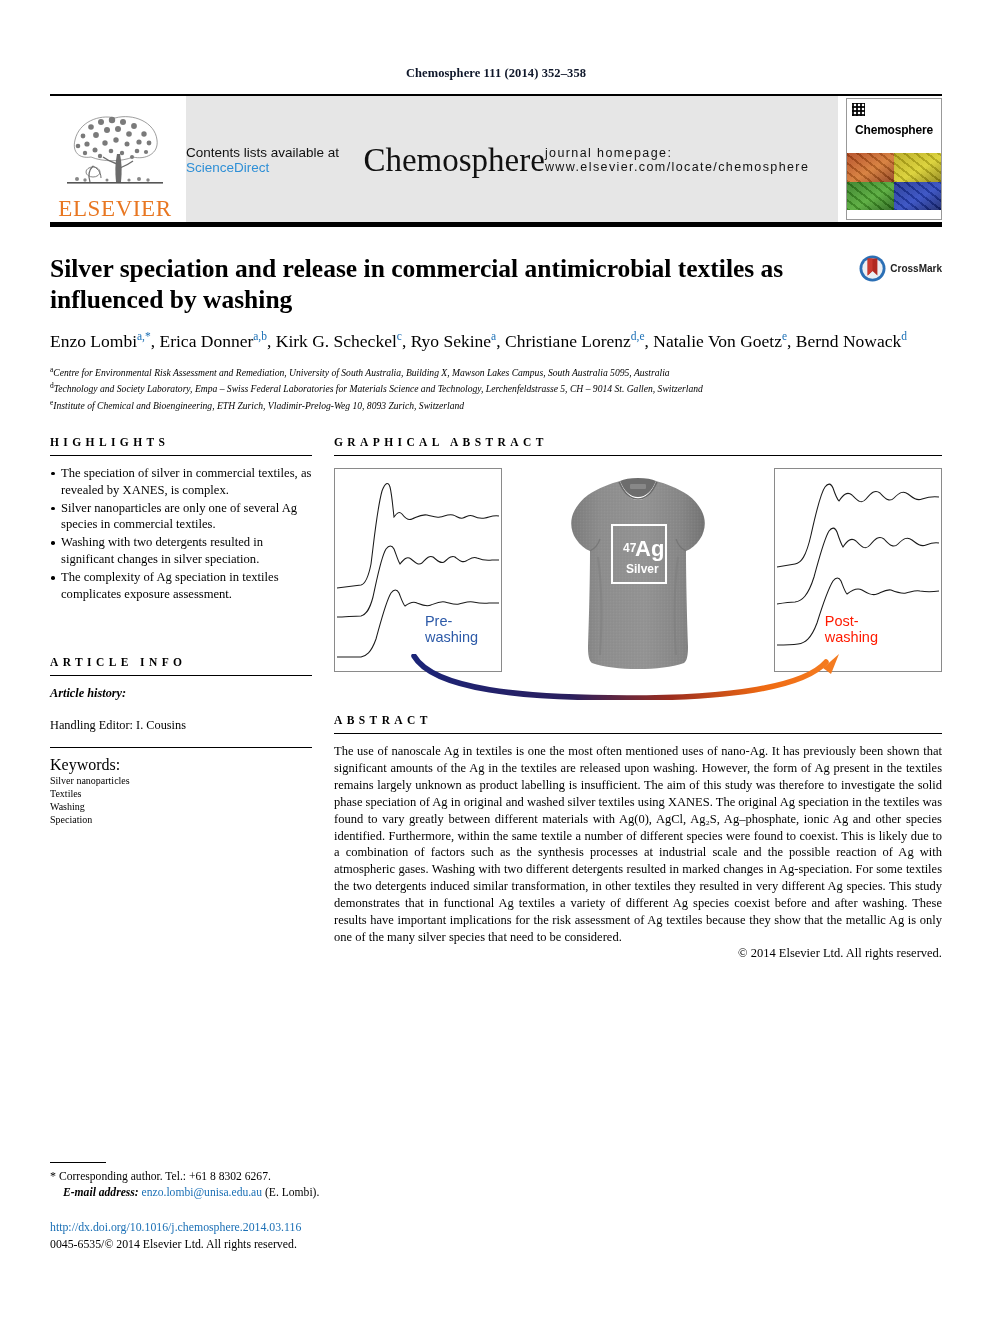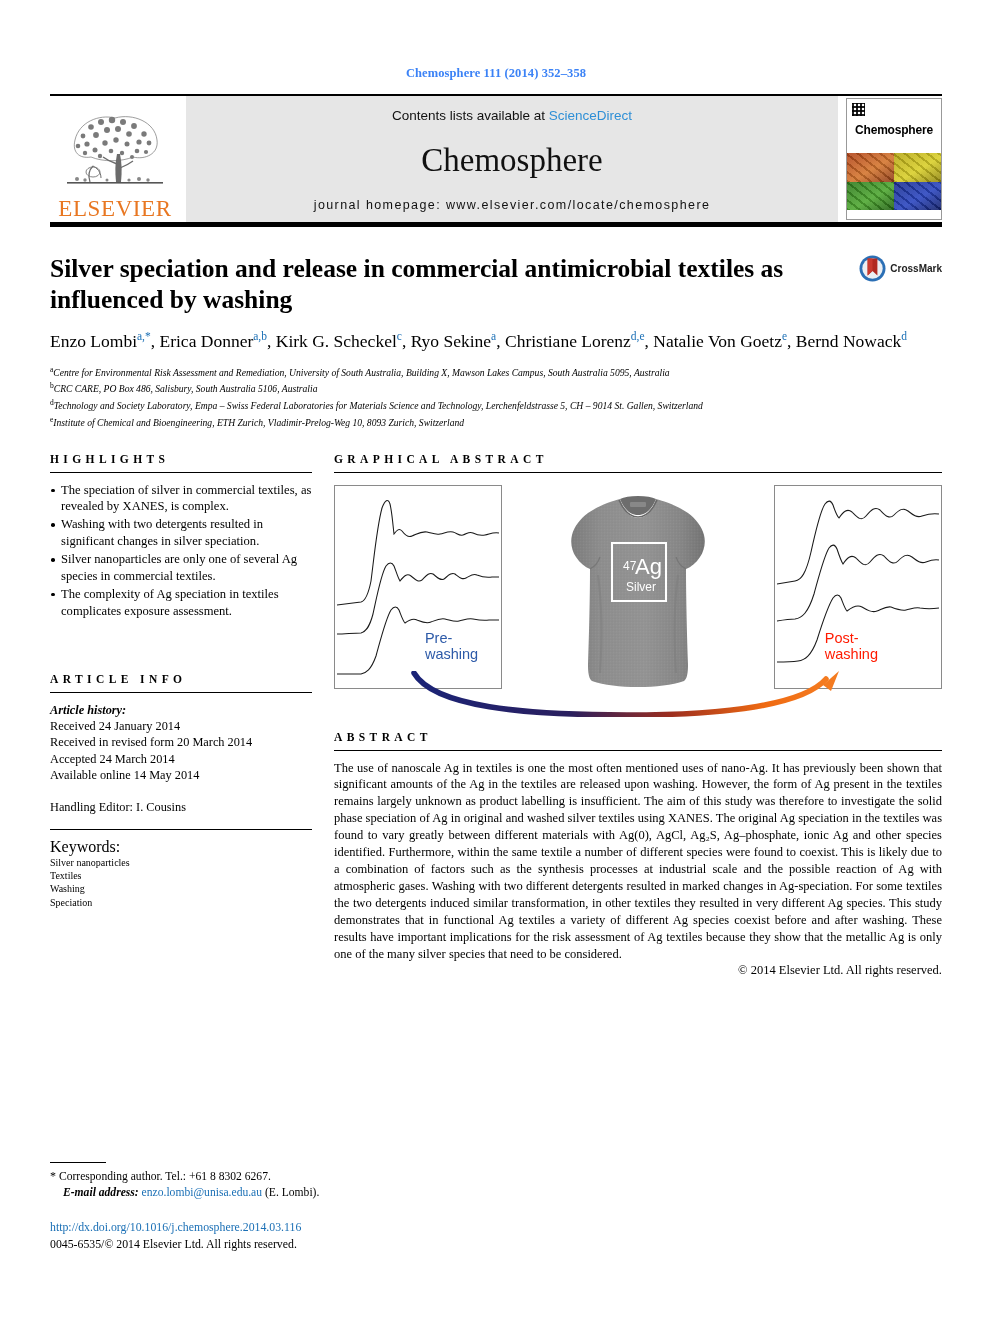--- a/index.html
+++ b/index.html
@@ -11,21 +11,21 @@
     font-family: "Liberation Serif", serif;
     color: #000;
     position: relative;
     overflow: hidden;
   }
   .page { position: relative; width: 992px; height: 1323px; padding: 0; }
 
   
   .runninghead {
     text-align: center;
-    color: #3b82f6;
+    color: #0f172a;
     font-size: 12.5px;
     font-weight: bold;
     padding-top: 66px;
     letter-spacing: 0.1px;
   }
 
   
   .masthead {
     margin: 13px 50px 0 50px;
     border-top: 2.2px solid #000;
@@ -49,21 +49,20 @@
     color: #E87722;
     font-size: 23px;
     letter-spacing: 0.6px;
     line-height: 1;
     margin-top: 1px;
   }
   .journal-band {
     flex: 1 1 auto;
     background: #e6e6e6;
     display: flex;
-    flex-direction: column;
     justify-content: space-between;
     align-items: center;
     padding: 12px 0 10px 0;
     margin-left: 6px;
     margin-right: 8px;
   }
   .contents-line {
     font-family: "Liberation Sans", sans-serif;
     font-size: 13.5px;
     color: #111;
@@ -231,22 +230,23 @@
     position: absolute;
     left: 50%; transform: translateX(-40%);
     bottom: 26px;
     font-family: "Liberation Sans", sans-serif;
     font-size: 14.5px;
   }
   .lbl-pre { color: #2d5aa8; padding-left: 47px; }
   .lbl-post { color: #ff1a00; }
   .shirt-wrap {
     width: 150px; height: 208px;
-    display: flex; align-items: flex-end; justify-content: center;
+    display: flex; align-items: center; justify-content: center;
     position: relative;
+    font-weight: bold;
   }
   .ga-arrow {
     position: absolute;
     left: 0; right: 0; bottom: -10px;
     height: 46px;
     pointer-events: none;
   }
 
   
   .ai-body { margin-top: 9px; font-size: 12.3px; line-height: 1.33; }
@@ -380,52 +380,45 @@
         <circle cx="13.5" cy="13.5" r="10.2" fill="#eceff3"></circle>
         <path d="M8.6 3.4 h9.8 v17.0 l-4.9 -4.3 l-4.9 4.3 Z" fill="#b12a22"></path>
         <path d="M8.6 3.4 h4.9 v12.7 l-4.9 4.3 Z" fill="#c8392f"></path>
       </svg>
       <span class="crossmark-word">CrossMark</span>
     </div>
     <h1 class="paper-title">Silver speciation and release in commercial antimicrobial textiles as influenced by washing</h1>
     <div class="authors"><span>Enzo Lombi</span><sup>a,*</sup>, <span>Erica Donner</span><sup>a,b</sup>, <span>Kirk G. Scheckel</span><sup>c</sup>, <span>Ryo Sekine</span><sup>a</sup>, <span>Christiane Lorenz</span><sup>d,e</sup>, <span>Natalie Von Goetz</span><sup>e</sup>, <span>Bernd Nowack</span><sup>d</sup></div>
     <div class="affils">
         <div class="affil-line"><sup>a</sup>Centre for Environmental Risk Assessment and Remediation, University of South Australia, Building X, Mawson Lakes Campus, South Australia 5095, Australia</div>
-        <div class="affil-line"><sup>b</sup>CRC CARE, PO Box 486, Salisbury, South Australia 5106, Australia</div>
         <div class="affil-line"><sup>d</sup>Technology and Society Laboratory, Empa – Swiss Federal Laboratories for Materials Science and Technology, Lerchenfeldstrasse 5, CH – 9014 St. Gallen, Switzerland</div>
         <div class="affil-line"><sup>e</sup>Institute of Chemical and Bioengineering, ETH Zurich, Vladimir-Prelog-Weg 10, 8093 Zurich, Switzerland</div>
       </div>
   </div>
 
   <div class="cols">
 
     <div class="col-left">
 
       <div>
         <div class="sec-head">HIGHLIGHTS</div>
         <div class="sec-rule"></div>
         <ul class="highlights-list">
             <li>The speciation of silver in commercial textiles, as revealed by XANES, is complex.</li>
+            <li>Silver nanoparticles are only one of several Ag species in commercial textiles.</li>
             <li>Washing with two detergents resulted in significant changes in silver speciation.</li>
-            <li>Silver nanoparticles are only one of several Ag species in commercial textiles.</li>
             <li>The complexity of Ag speciation in textiles complicates exposure assessment.</li>
           </ul>
       </div>
 
       <div style="margin-top:53px;">
         <div class="sec-head">ARTICLE INFO</div>
         <div class="sec-rule"></div>
         <div class="ai-body">
           <div class="it">Article history:</div>
-          <div>
-              <div>Received 24 January 2014</div>
-              <div>Received in revised form 20 March 2014</div>
-              <div>Accepted 24 March 2014</div>
-              <div>Available online 14 May 2014</div>
-            </div>
           <div class="ai-sub">Handling Editor: I. Cousins</div>
         </div>
         <div class="ai-rule"></div>
         <div class="it">Keywords:</div>
         <ul class="kw-list">
             <li>Silver nanoparticles</li>
             <li>Textiles</li>
             <li>Washing</li>
             <li>Speciation</li>
           </ul>

